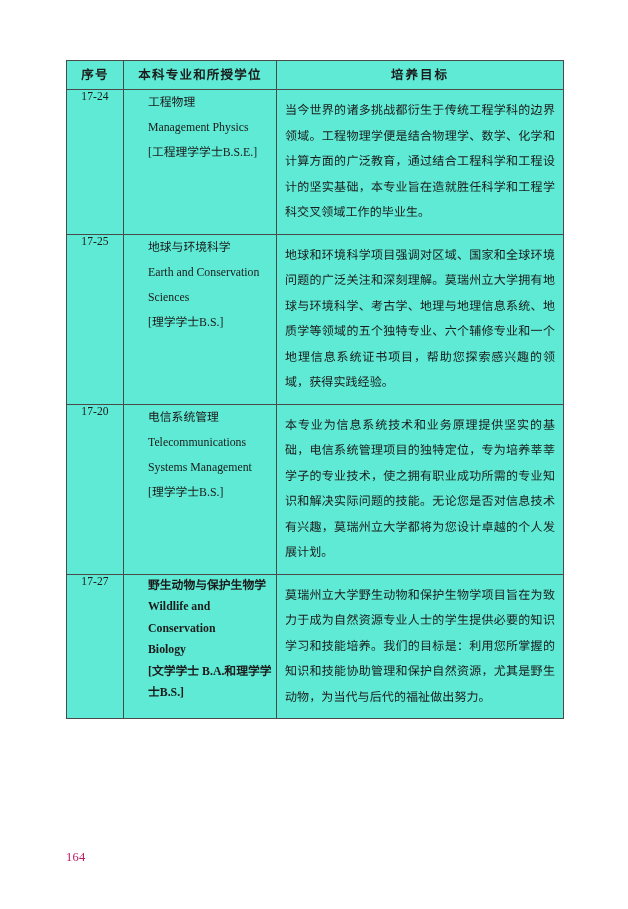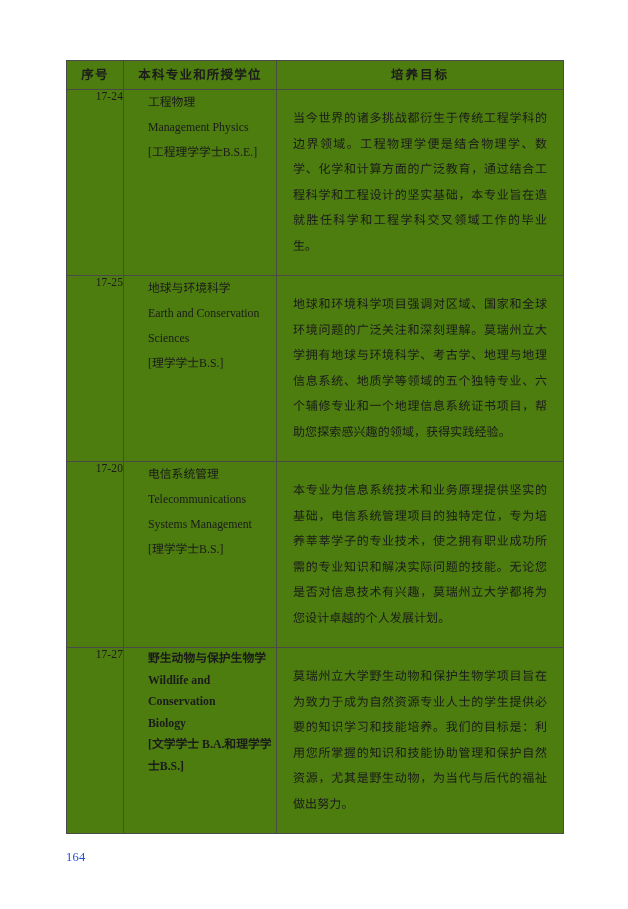--- a/index.html
+++ b/index.html
@@ -39,21 +39,21 @@
     width: 497px;
     table-layout: fixed;
     background: #fff;
   }
 
   table.program-table td,
   table.program-table th {
     border: 1px solid #4a4a4a;
     vertical-align: top;
     padding: 0;
-    background: #4d7c0f;
+    background: #5eead4;
   }
 
   col.c-no    { width: 57px;  }
   col.c-major { width: 153px; }
   col.c-goal  { width: 287px; }
 
   
   .hdr-cell {
     text-align: center;
     font-weight: bold;
@@ -61,21 +61,21 @@
     letter-spacing: 1.2px;
     height: 28px;
     line-height: 28px;
     vertical-align: middle;
     white-space: nowrap;
   }
   .hdr-cell.goal { letter-spacing: 2px; }
 
   
   .cell-no {
-    text-align: right;
+    text-align: center;
     vertical-align: middle;
     font-size: 11.5px;
     padding-left: 5px;
     letter-spacing: 0.1px;
   }
 
   .cell-major {
     padding: 6px 4px 6px 9px;
     font-size: 11.8px;
     line-height: 25px;
@@ -89,32 +89,32 @@
   .cell-goal {
     padding: 5px 6px 5px 8px;
     font-size: 12px;
     line-height: 25.5px;
     text-align: justify;
     text-justify: inter-ideograph;
     vertical-align: middle;
     letter-spacing: 0.1px;
   }
   .cell-goal p {
-    margin: 16px;
+    margin: 8px;
     text-align: justify;
     text-justify: inter-ideograph;
   }
 
   
   .page-number {
     position: absolute;
     left: 66px;
     top: 850px;
     font-size: 12.5px;
-    color: #1d4ed8;
+    color: #be185d;
     letter-spacing: 0.3px;
   }
 </style>
 </head>
 <body>
 
 <div class="page">
 
   <div class="table-wrap">
     <table class="program-table">

